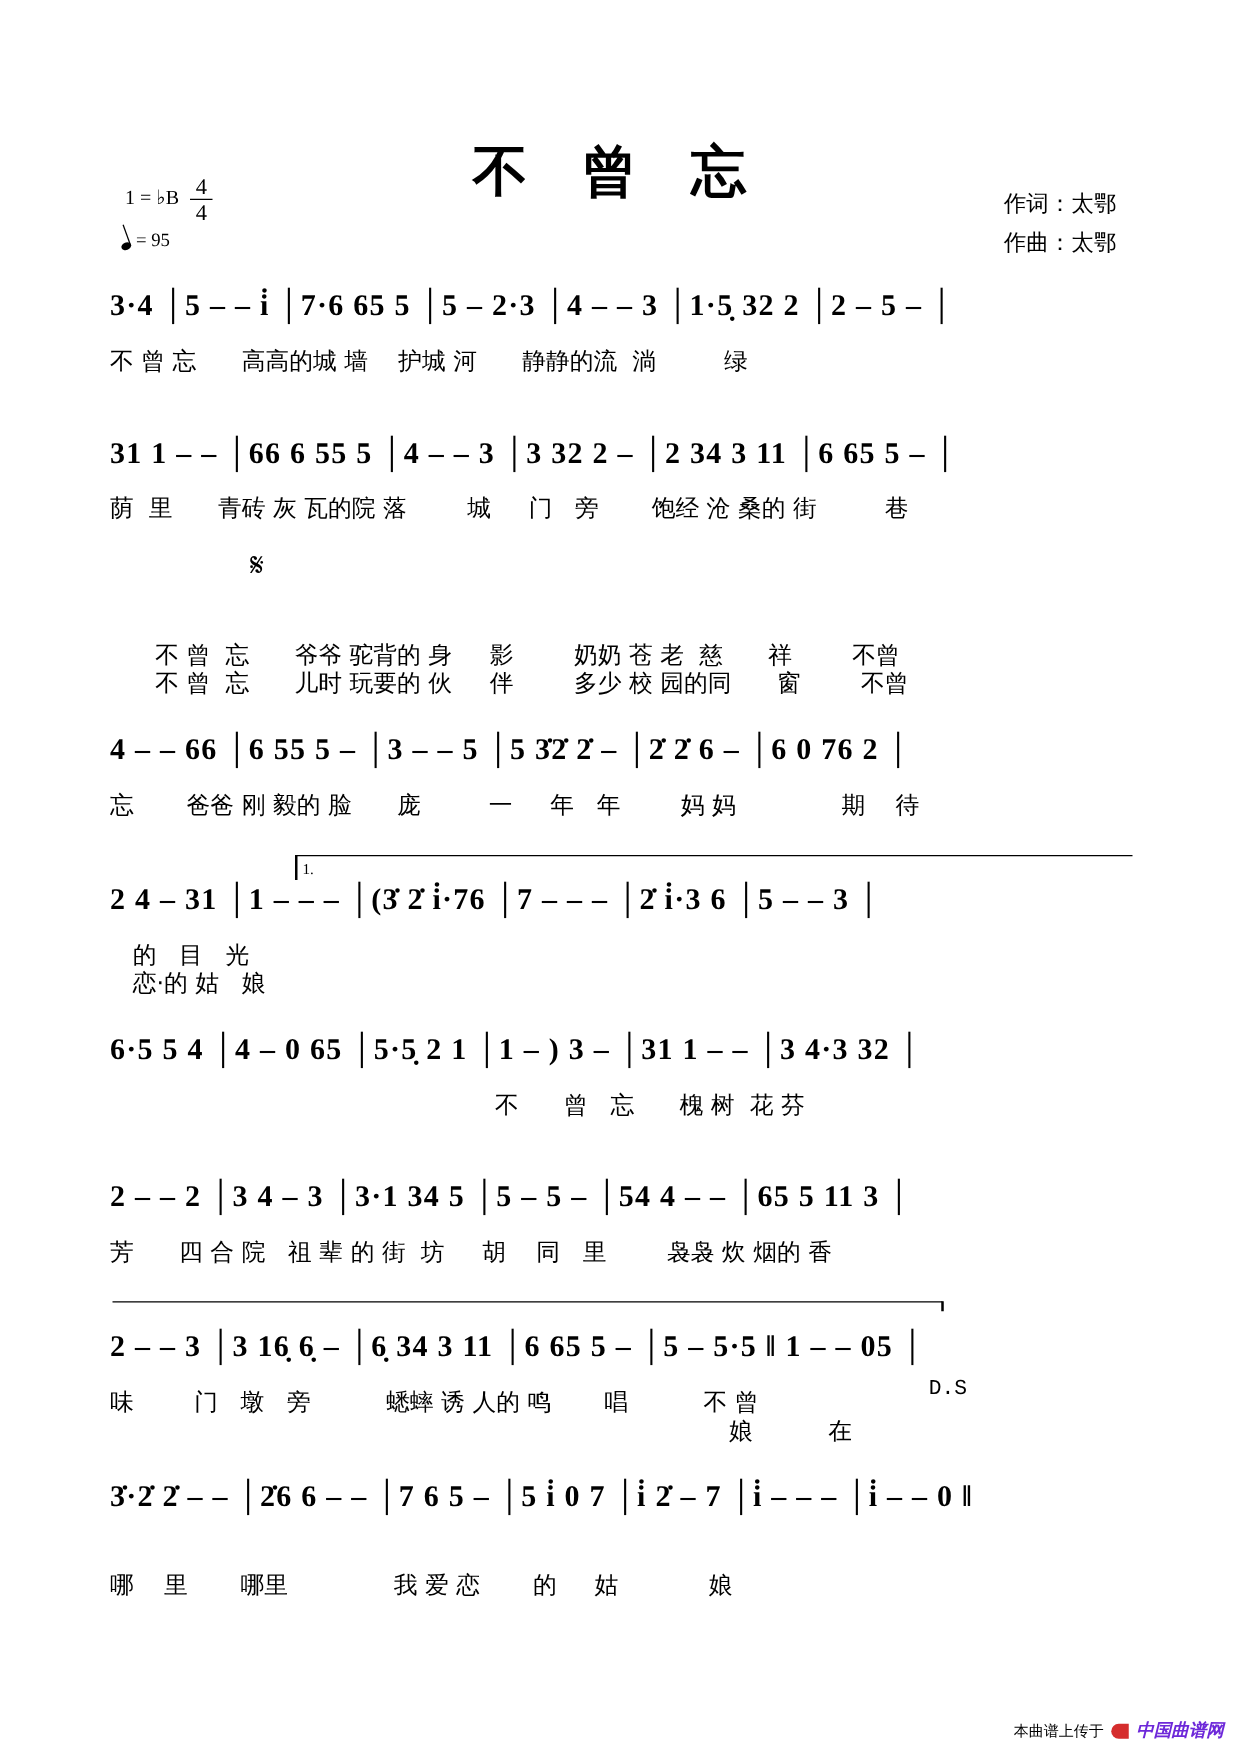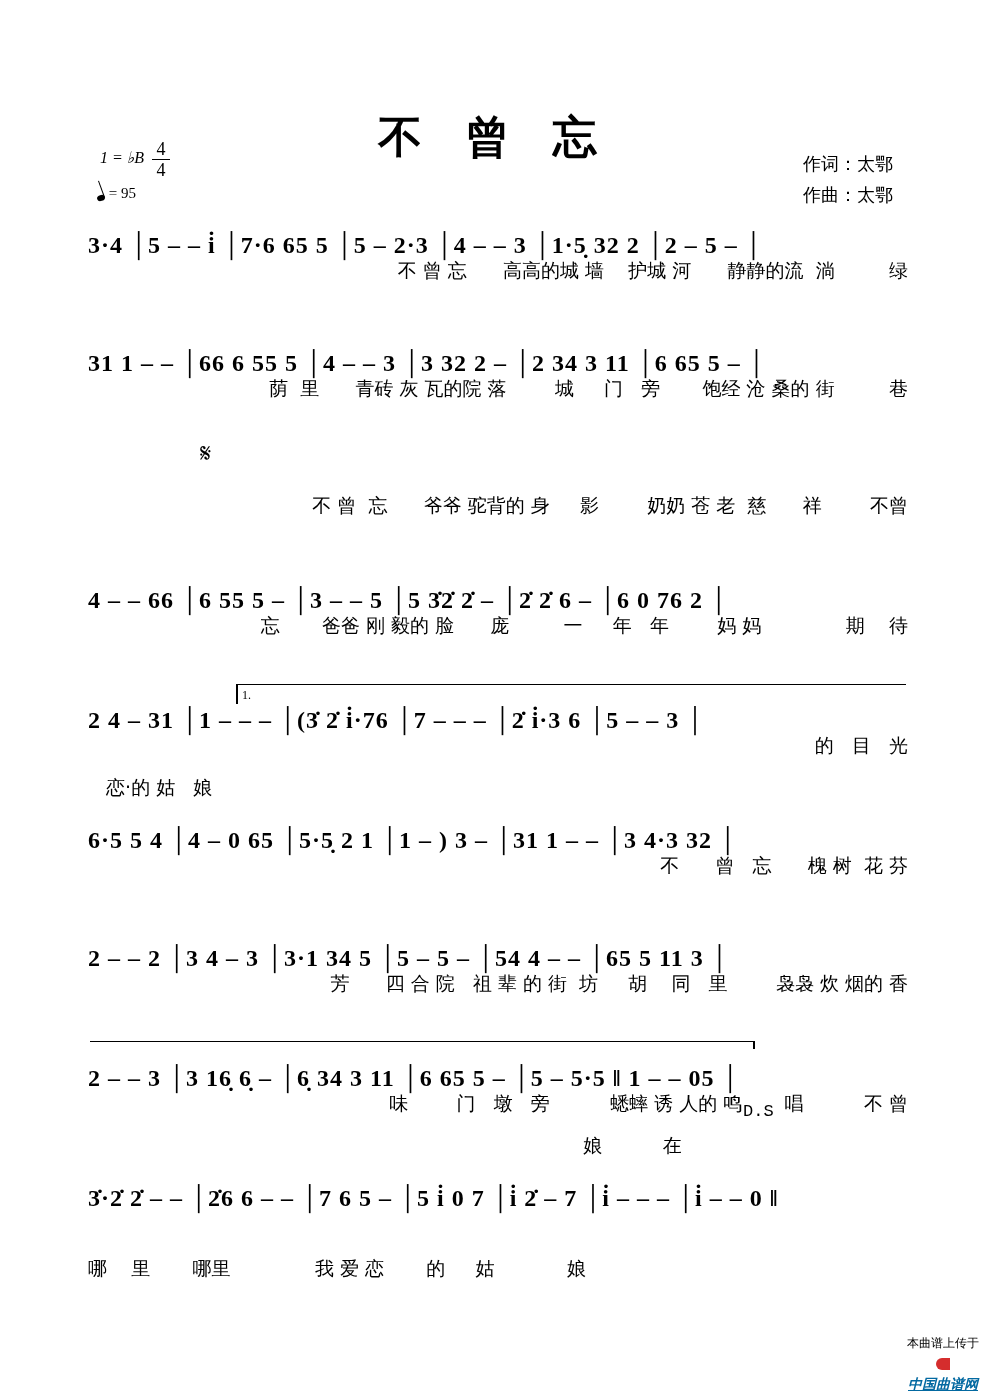--- a/index.html
+++ b/index.html
@@ -1,43 +1,43 @@
 <!DOCTYPE html>
 <html><head>
 <meta charset="utf-8">
 <style>
   html, body { margin: 0; padding: 0; background: #ffffff; }
   body { width: 989px; height: 1400px; position: relative; overflow: hidden;
          font-family: "DejaVu Sans", sans-serif; color: #000; }
   .title { position: absolute; left: 0; width: 989px; top: 108px; text-align: center;
            font-family: "DejaVu Serif", serif; font-size: 44px; font-weight: bold; letter-spacing: 14px; }
-  .key { position: absolute; left: 100px; top: 148px; font-family: "Liberation Serif", serif; font-size: 16px; font-style: italic; }
+  .key { position: absolute; left: 100px; top: 148px; font-family: "Liberation Serif", serif; font-size: 16px; }
   .timesig { position: absolute; left: 152px; top: 140px; width: 18px; text-align: center;
              font-family: "Liberation Serif", serif; font-size: 18px; line-height: 18px; }
   .timesig .bar { border-top: 1.5px solid #000; margin: 1px 0; }
   .tempo { position: absolute; left: 97px; top: 185px; font-family: "Liberation Serif", serif; font-size: 15px; }
   .note-glyph { display: inline-block; width: 8px; height: 6px; background: #000; border-radius: 50%;
                 transform: rotate(-20deg); position: relative; top: 3px; }
   .note-glyph::before { content: ""; position: absolute; right: 0; bottom: 2px; width: 1.5px; height: 18px; background: #000; }
   .credits { position: absolute; right: 96px; top: 148px; font-size: 18px; line-height: 31px; }
   .row { position: absolute; left: 88px; width: 820px; }
   .notes { position: absolute; left: 0; top: 0; height: 40px; width: 100%;
            font-family: Liberation Serif, serif; font-weight: bold; font-size: 24px;
            white-space: pre; letter-spacing: 1px; line-height: 40px; }
   .lyr { position: absolute; left: 0; width: 100%; font-size: 19px; white-space: pre; line-height: 24px; }
-  .lyr1 { top: 33px; text-align: right; }
+  .lyr1 { top: 52px; }
   .lyr2 { top: 75px; }
   .volta-line { position: absolute; border-top: 1.5px solid #000; }
   .volta-tick { position: absolute; width: 1.5px; background: #000; }
   .segno { position: absolute; font-size: 26px; font-family: "DejaVu Serif", serif; }
   .ds { position: absolute; font-family: "Liberation Mono", monospace; font-size: 17px; }
   .volta-num { position: absolute; font-family: "Liberation Serif", serif; font-size: 12px; }
-  .footer { position: absolute; right: 10px; bottom: 6px; font-size: 12px; display: flex; align-items: center; gap: 6px; flex-direction: column; }
+  .footer { position: absolute; right: 10px; bottom: 6px; font-size: 12px; display: flex; align-items: center; gap: 6px; }
   .footer .logo-mark { width: 14px; height: 12px; background: #d52d2d; border-radius: 6px 0 0 6px; display: inline-block; }
-  .footer .logo-text { color: #0369a1; font-weight: bold; font-style: italic; font-size: 14px; text-decoration: underline; }
+  .footer .logo-text { color: #6d28d9; font-weight: bold; font-style: italic; font-size: 14px; }
 </style>
 </head>
 <body>
 
 <div class="title">不 曾 忘</div>
 
 <div class="key">1 = ♭B</div>
 <div class="timesig">
   <div>4</div>
   <div class="bar"></div>
@@ -59,20 +59,21 @@
 </div>
 
 <div class="row" style="top:343px;height:80px">
   <div class="notes">31 1 – – │66 6 55 5 │4 – – 3 │3 32 2 – │2 34 3 11 │6 65 5 – │</div>
   <div class="lyr lyr1">荫  里      青砖 灰 瓦的院 落        城     门   旁       饱经 沧 桑的 街         巷</div>
 </div>
 
 <div class="row" style="top:460px;height:110px">
   <div class="segno" style="left:112px;top:-22px">𝄋</div>
   <div class="lyr lyr1">      不 曾  忘      爷爷 驼背的 身     影        奶奶 苍 老  慈      祥        不曾</div>
+  <div class="lyr lyr2">      不 曾  忘      儿时 玩要的 伙     伴        多少 校 园的同      窗        不曾</div>
 </div>
 
 <div class="row" style="top:580px;height:110px">
   <div class="notes">4 – – 66 │6 55 5 – │3 – – 5 │5 3̇2̇ 2̇ – │2̇ 2̇ 6 – │6 0 76 2 │</div>
   <div class="lyr lyr1">忘       爸爸 刚 毅的 脸      庞         一     年   年        妈 妈              期    待</div>
 </div>
 
 <div class="volta-line" style="left:236px;top:684px;width:670px"></div>
 <div class="volta-tick" style="left:236px;top:684px;height:20px"></div>
 <div class="volta-num" style="left:242px;top:688px">1.</div>

